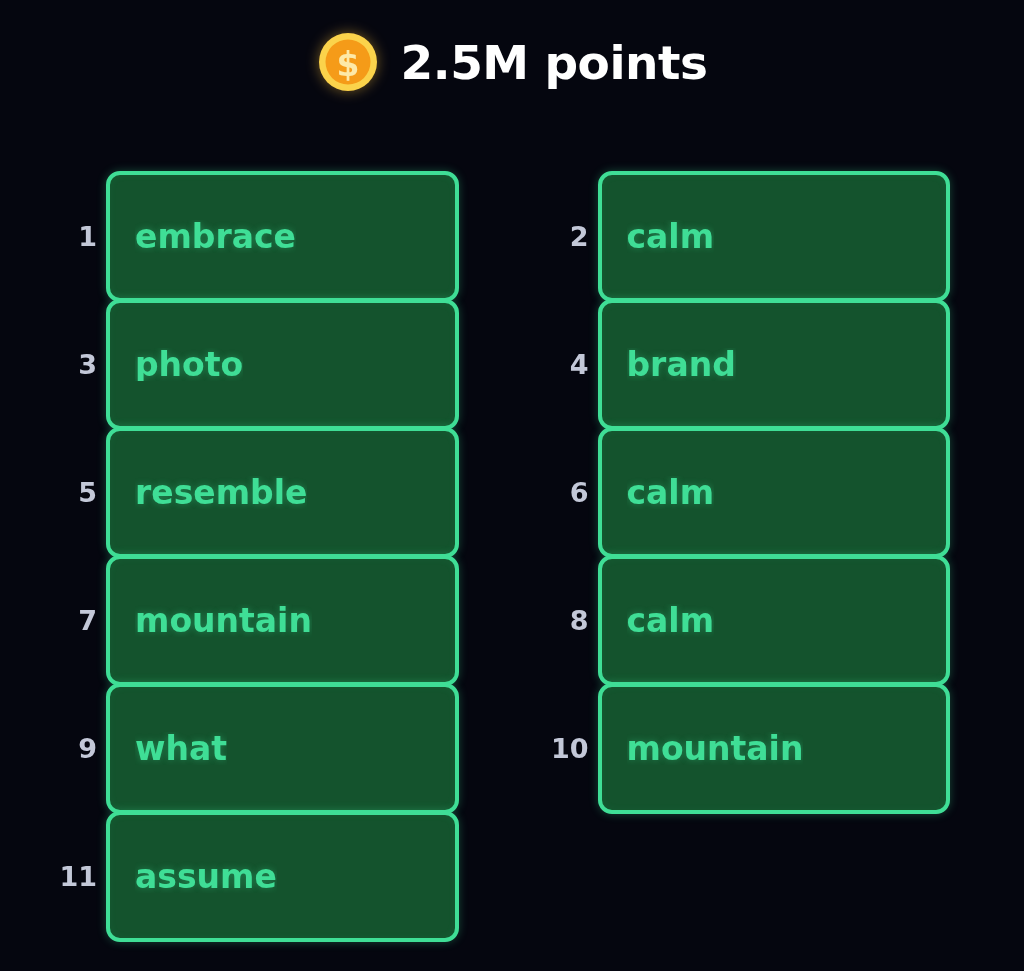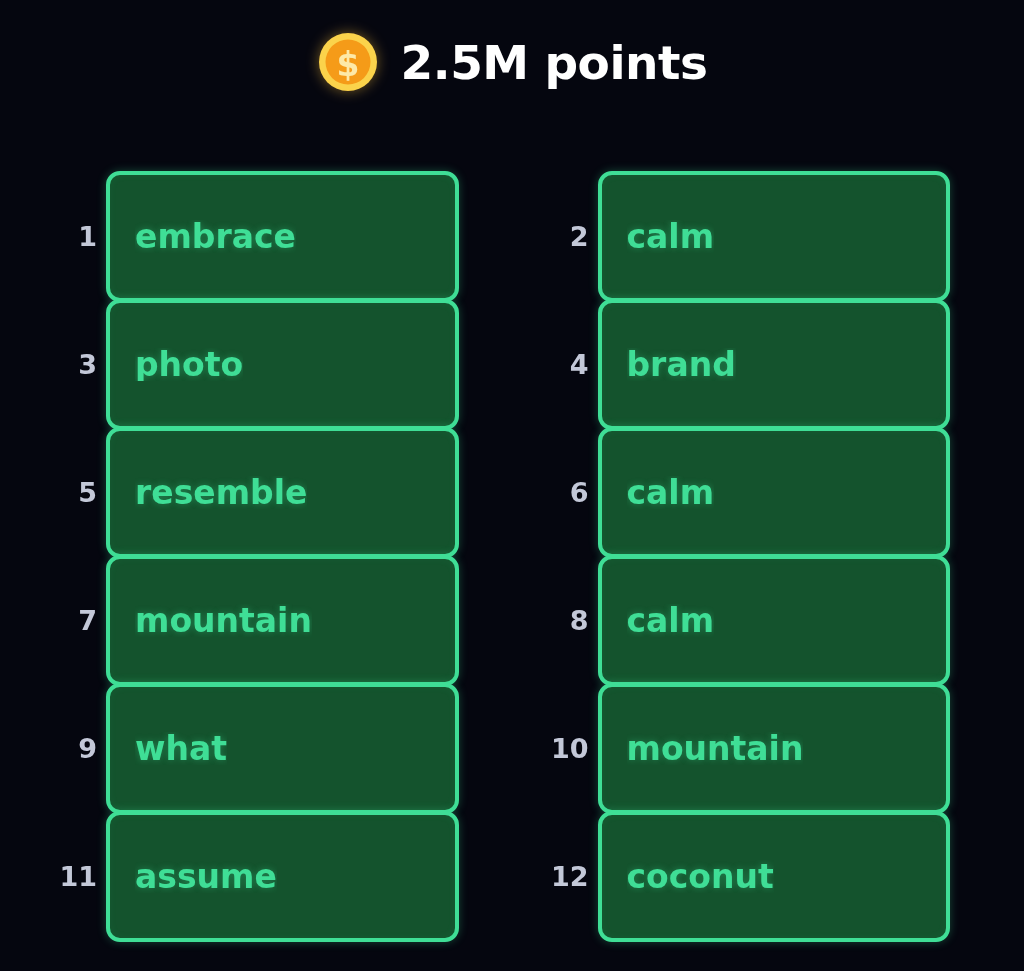--- a/index.html
+++ b/index.html
@@ -195,21 +195,15 @@
       </div>
     </div>
 
     <div class="word-row">
       <span class="word-index">11</span>
       <div class="word-card">
         <span class="word-text">assume</span>
       </div>
     </div>
 
-    <div class="word-row">
-      <span class="word-index">12</span>
-      <div class="word-card">
-        <span class="word-text">coconut</span>
-      </div>
-    </div>
 
   </div>
 </div>
 
 </body></html>

